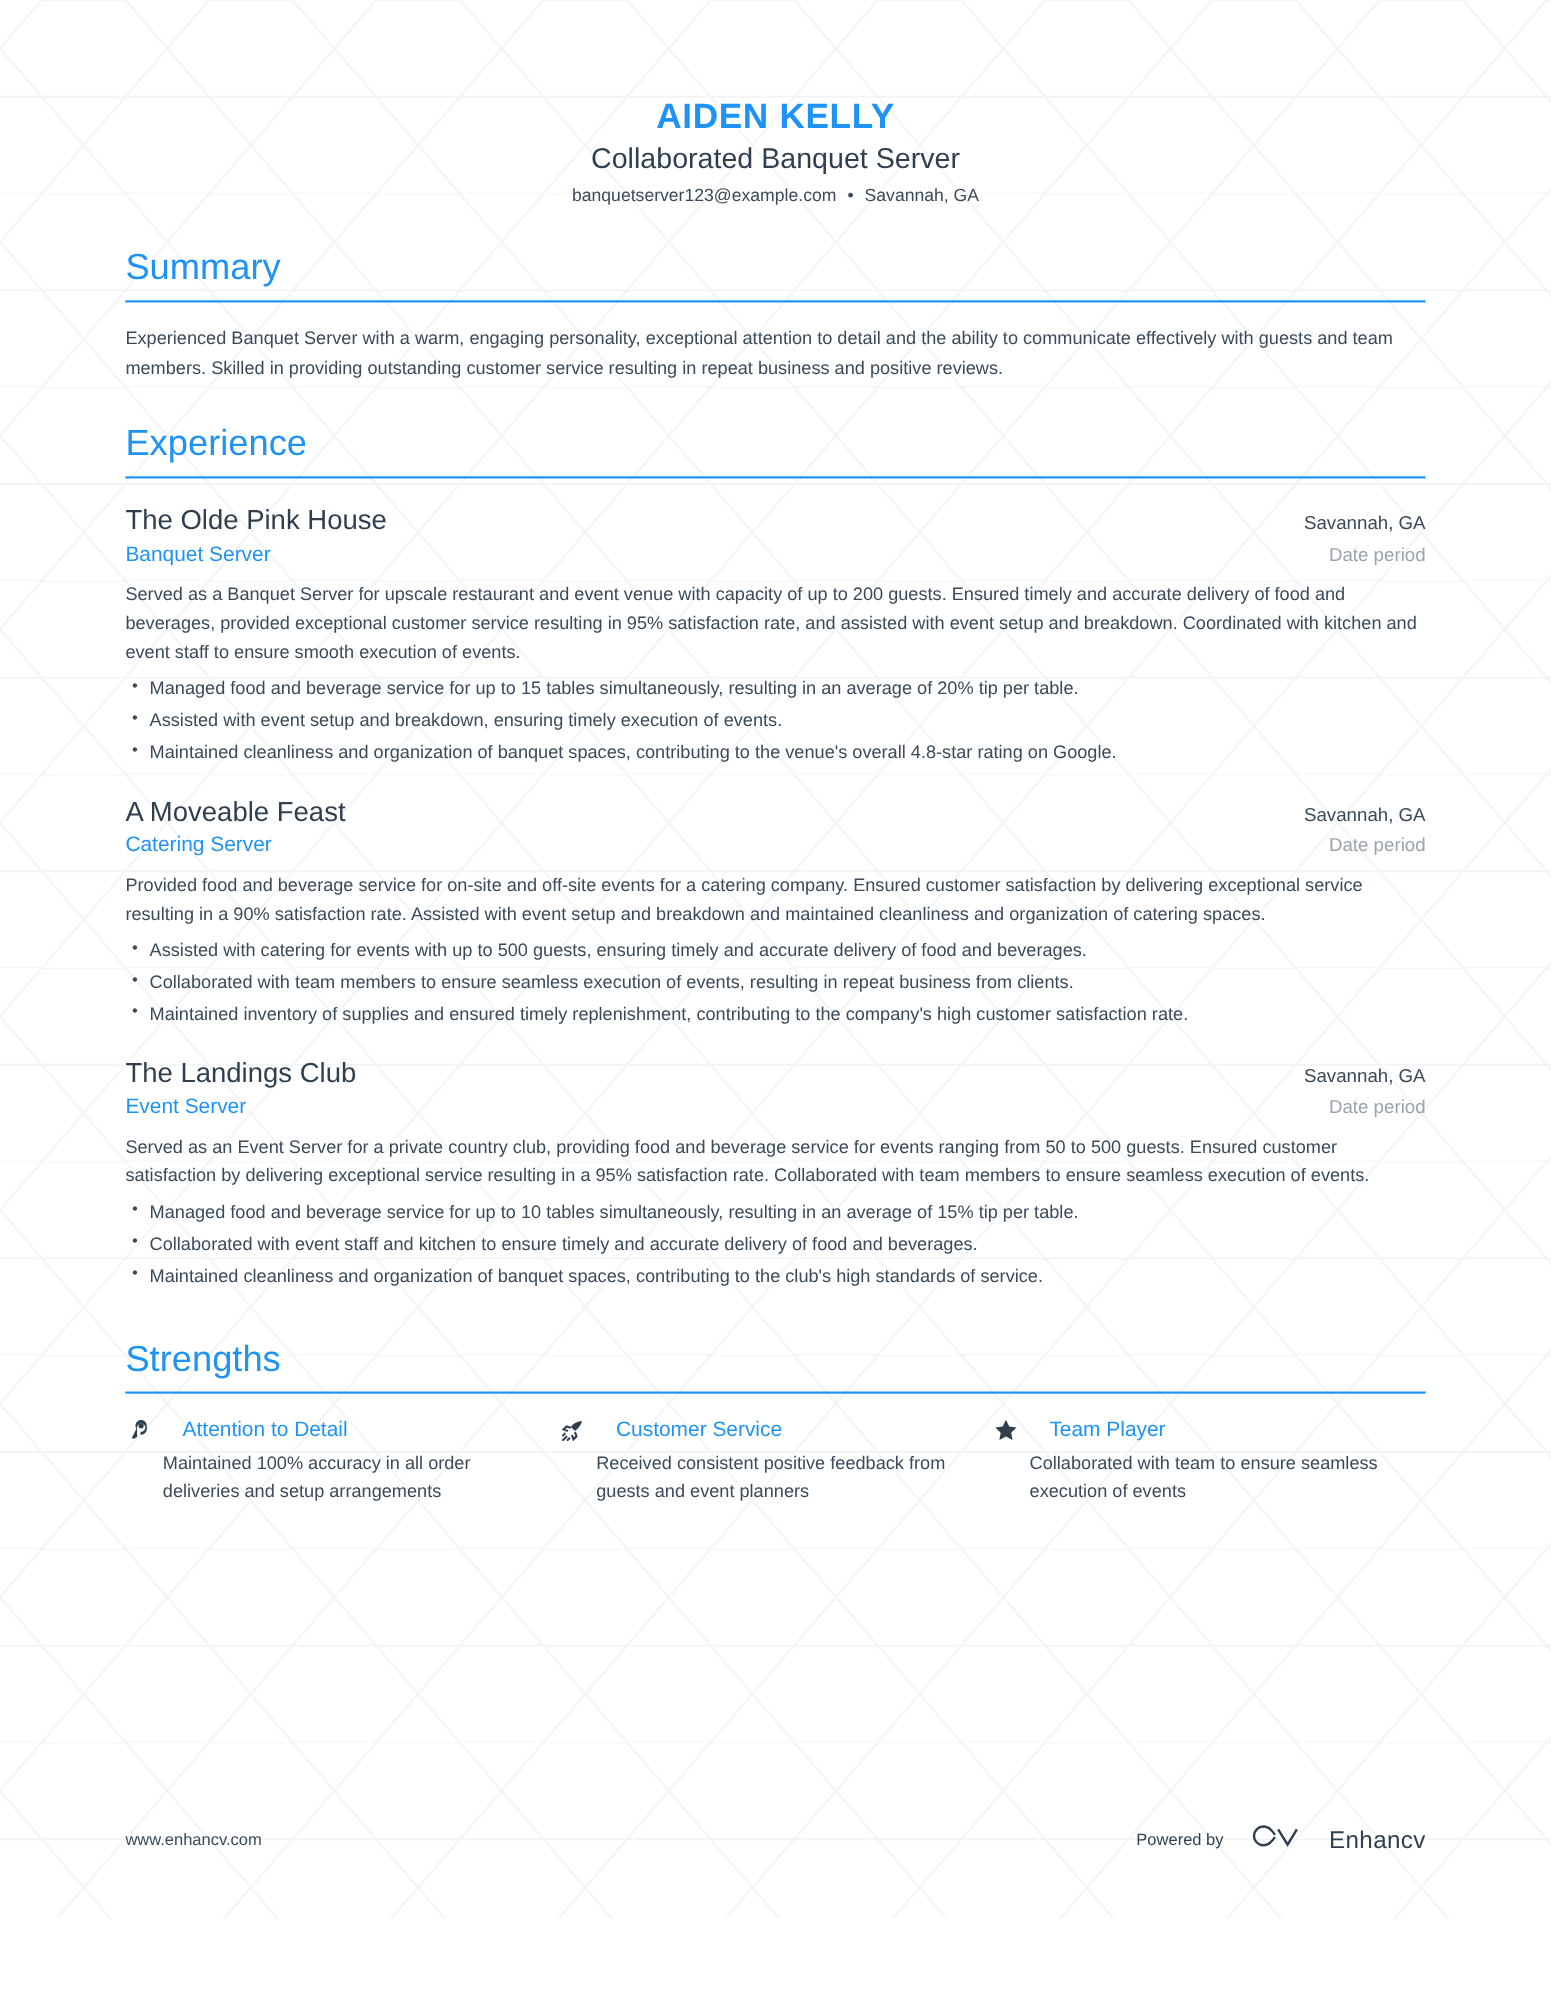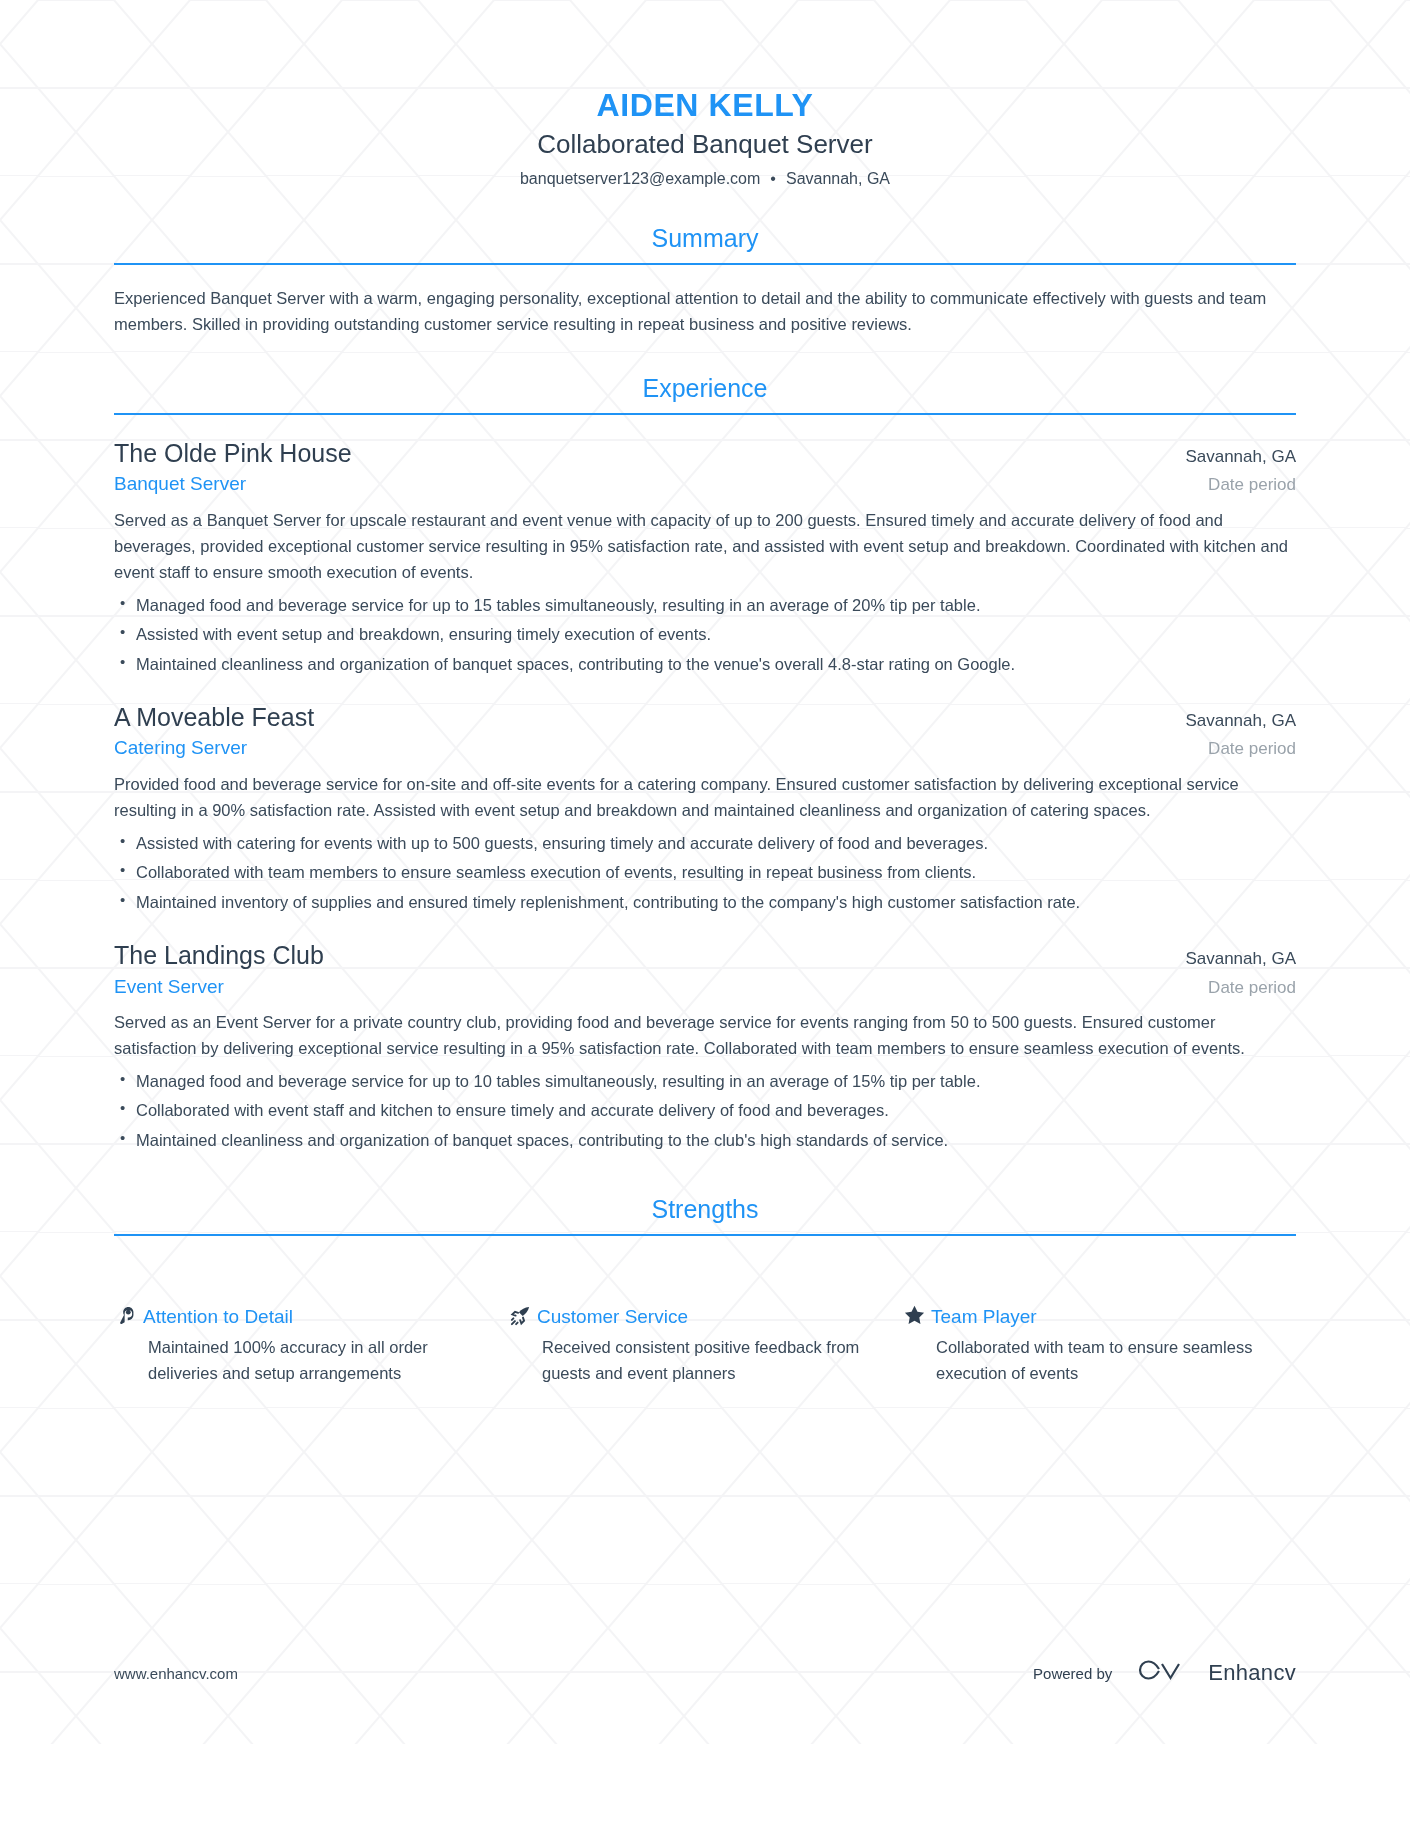--- a/index.html
+++ b/index.html
@@ -54,22 +54,22 @@
   .contact-line {
     font-size: 16px;
     color: #3a4a5a;
     margin-top: 6px;
   }
   .contact-sep { margin: 0 10px; color: #3a4a5a; }
 
   
   .section { margin-top: 34px; }
   .section-title {
-    text-align: center;
-    font-size: 25px;
+    text-align: left;
+    font-size: 33px;
     color: #1f93f5;
     line-height: 1.3;
     font-weight: normal;
   }
   .section-rule {
     height: 2px;
     background: #1f93f5;
     margin-top: 8px;
   }
 
@@ -146,23 +146,22 @@
     display: flex;
     margin-top: 20px;
     gap: 0;
   }
   .strength {
     flex: 1 1 0;
     padding-right: 38px;
   }
   .strength-head {
     display: flex;
-    align-items: flex-start;
-    gap: 5px;
-    margin-top: 48px;
+    align-items: flex-end;
+    gap: 28px;
   }
   .strength-icon {
     width: 24px;
     height: 24px;
     flex: 0 0 24px;
     display: flex;
     align-items: center;
     justify-content: center;
     color: #2f3f50;
   }

